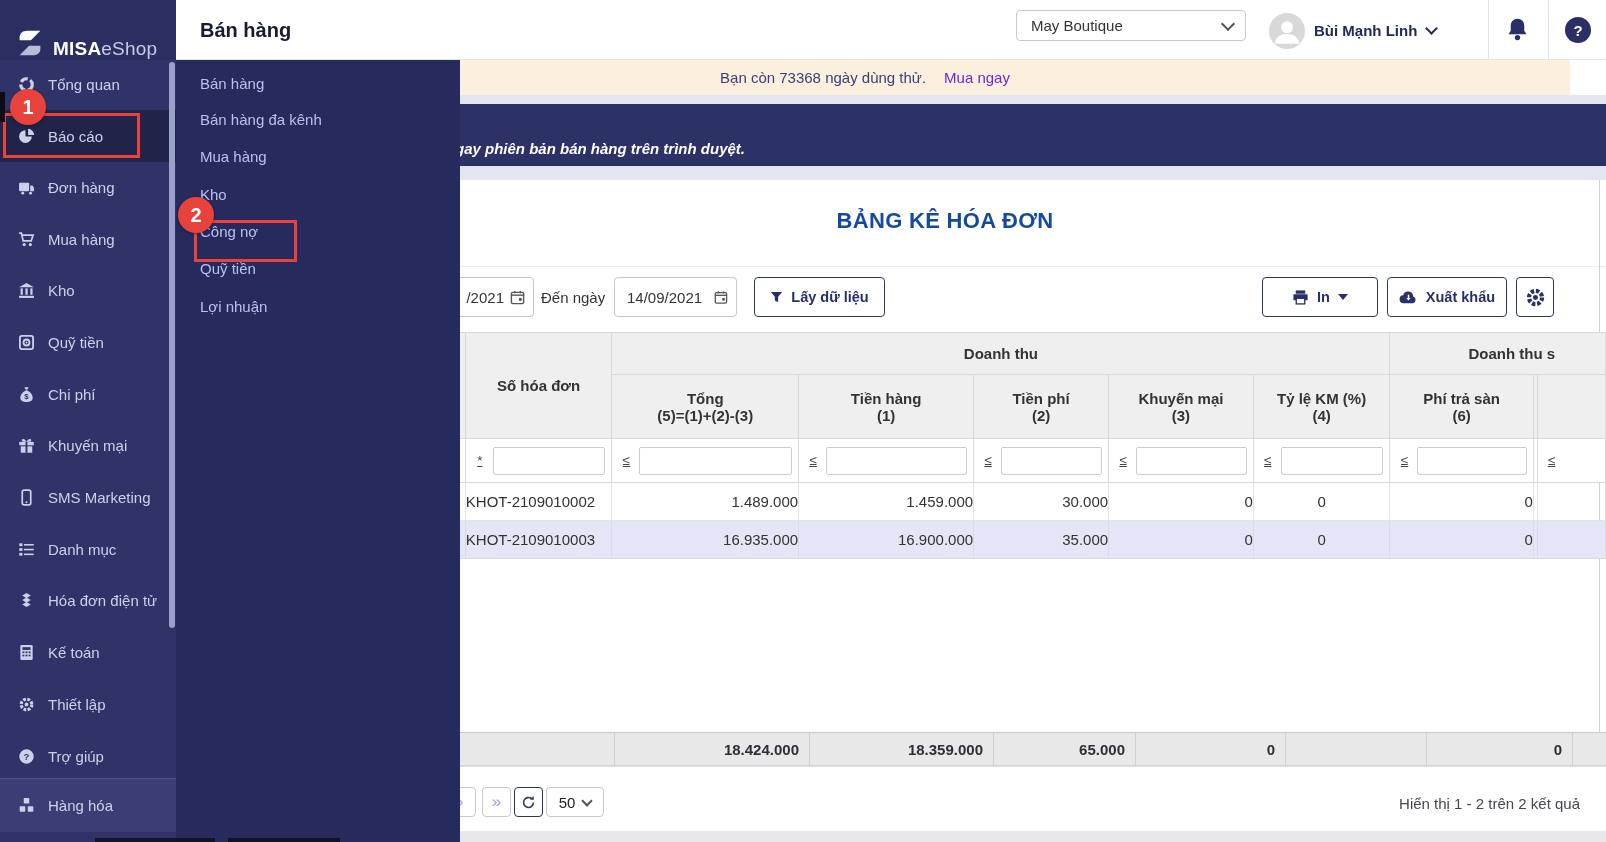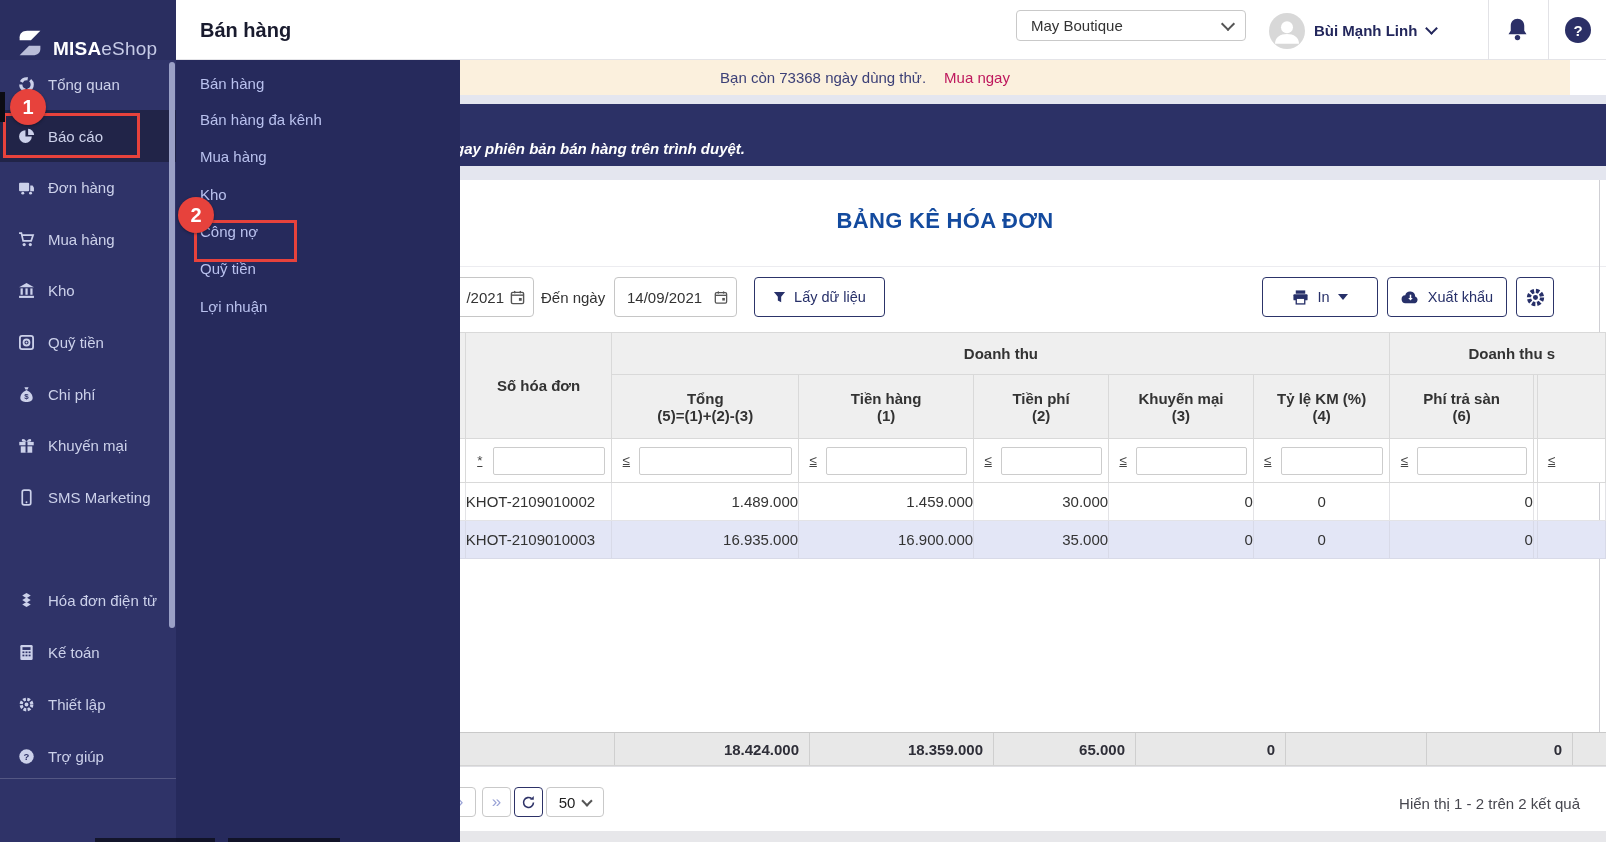--- a/index.html
+++ b/index.html
@@ -36,37 +36,37 @@
   .avatar{left:1093px;top:13px;width:36px;height:36px;border-radius:50%;background:#d8d8d8;overflow:hidden}
   .user-name{left:1138px;top:0;height:60px;display:flex;align-items:center;font-size:15px;font-weight:bold;color:#23275c;cursor:pointer}
   .user-chev{width:7px;height:7px;border-right:2px solid #23275c;border-bottom:2px solid #23275c;transform:rotate(45deg);margin:-3px 0 0 10px}
   .top-divider{top:0;width:1px;height:60px;background:#e2e2e6}
   .bell{left:1328px;top:16px;cursor:pointer}
   .help-circle{left:1389px;top:17px;width:26px;height:26px;border-radius:50%;background:#2b2f66;color:#fff;font-weight:bold;font-size:15px;display:flex;align-items:center;justify-content:center;cursor:pointer}
 
   
   .trial-banner{left:176px;top:60px;width:1394px;height:35px;background:#fbf0dd;z-index:1}
   .trial-text{left:689px;top:0;height:35px;transform:translateX(-50%);display:flex;align-items:center;white-space:nowrap;font-size:15px;color:#3c4077}
-  .trial-link{color:#be185d;margin-left:18px;cursor:pointer}
+  .trial-link{color:#6d28d9;margin-left:18px;cursor:pointer}
   .gap-strip{left:176px;width:1430px;background:#e4e6ef;z-index:1}
   .promo-bar{left:176px;top:104px;width:1430px;height:62px;background:#2c3166;z-index:1}
   .promo-text{left:279px;bottom:9px;color:#fff;font-style:italic;font-weight:bold;font-size:15px;white-space:nowrap}
 
   
   .content{left:176px;top:180px;width:1430px;height:651px;background:#fff;z-index:1}
   .report-title{left:769px;top:28px;transform:translateX(-50%);font-size:22px;font-weight:bold;color:#134a9e;letter-spacing:.3px;white-space:nowrap}
   .title-rule{left:0;top:86px;width:1430px;height:1px;background:#ececf0}
   .right-edge{left:1423px;top:0;width:1px;height:651px;background:#cfcfd4}
 
   .fld{height:40px;border:1px solid #c6c6c6;border-radius:4px;box-sizing:border-box;background:#fff;display:flex;align-items:center;font-size:15px;color:#333;cursor:pointer}
   .from-fld{left:244px;top:97px;width:114px;justify-content:flex-end;padding-right:8px;gap:6px}
   .to-fld{left:438px;top:97px;width:123px;padding:0 8px 0 12px;gap:6px}
   .to-fld .spacer{flex:1}
   .fld-label{left:365px;top:97px;height:40px;display:flex;align-items:center;font-size:15px;color:#333}
-  .btn{height:40px;border:1.6px solid #2c3469;border-radius:4px;box-sizing:border-box;background:#fff;color:#273069;font-weight:normal;font-size:14.5px;display:flex;align-items:center;justify-content:center;gap:8px;cursor:pointer}
+  .btn{height:40px;border:1.6px solid #2c3469;border-radius:4px;box-sizing:border-box;background:#fff;color:#273069;font-weight:bold;font-size:14.5px;display:flex;align-items:center;justify-content:center;gap:8px;cursor:pointer}
   .btn-getdata{left:578px;top:97px;width:131px}
   .btn-print{left:1086px;top:97px;width:116px}
   .btn-export{left:1211px;top:97px;width:120px}
   .btn-gear{left:1340px;top:97px;width:38px}
   .caret-down{width:0;height:0;border-left:5px solid transparent;border-right:5px solid transparent;border-top:6px solid #273069}
 
   
   table.grid{position:absolute;left:440px;top:332px;border-collapse:collapse;table-layout:fixed;font-size:15px;z-index:1}
   .grid th,.grid td{border:1px solid #d9d9d9;padding:0;overflow:hidden;white-space:nowrap;box-sizing:border-box}
   .grid thead th{background:#efefef;color:#333;font-weight:bold}
@@ -457,20 +457,31 @@
       </svg>
     <span>Khuyến mại</span>
   </div>
   <div class="abs side-item" style="top:471px">
     <svg class="ic" viewBox="0 0 16 16">
         <rect x="4" y="1" width="8" height="14" rx="1.8" fill="none" stroke="currentColor" stroke-width="1.6"></rect>
         <circle cx="8" cy="12.4" r=".9" fill="currentColor"></circle>
       </svg>
     <span>SMS Marketing</span>
   </div>
+  <div class="abs side-item" style="top:523px">
+    <svg class="ic" viewBox="0 0 16 16" fill="currentColor">
+        <rect x="1.2" y="2.2" width="3" height="2.6"></rect>
+        <rect x="5.6" y="2.8" width="9.2" height="1.5"></rect>
+        <rect x="1.2" y="6.7" width="3" height="2.6"></rect>
+        <rect x="5.6" y="7.3" width="9.2" height="1.5"></rect>
+        <rect x="1.2" y="11.2" width="3" height="2.6"></rect>
+        <rect x="5.6" y="11.8" width="9.2" height="1.5"></rect>
+      </svg>
+    <span>Danh mục</span>
+  </div>
   <div class="abs side-item" style="top:574px">
     <svg class="ic" viewBox="0 0 16 16" fill="currentColor">
         <path d="M8 1 12 3.4 8 5.8 4 3.4z"></path>
         <path d="M8 5.2 12 7.6 8 10 4 7.6z"></path>
         <path d="M8 9.4 12 11.8 8 14.2 4 11.8z"></path>
       </svg>
     <span>Hóa đơn điện tử</span>
   </div>
   <div class="abs side-item" style="top:626px">
     <svg class="ic" viewBox="0 0 16 16">
@@ -495,20 +506,28 @@
     <span>Thiết lập</span>
   </div>
   <div class="abs side-item" style="top:730px">
     <svg class="ic" viewBox="0 0 16 16">
         <circle cx="8" cy="8" r="6.8" fill="currentColor"></circle>
         <text x="8" y="11" font-size="9" font-weight="bold" fill="#2f3368" text-anchor="middle">?</text>
       </svg>
     <span>Trợ giúp</span>
   </div>
   <div class="abs side-divider"></div>
+  <div class="abs side-item hover" style="top:779px;height:53px">
+    <svg class="ic" viewBox="0 0 16 16" fill="currentColor">
+        <rect x="5.4" y="1" width="5.2" height="5.2" rx=".6"></rect>
+        <rect x="1.6" y="8.6" width="5.2" height="5.2" rx=".6"></rect>
+        <rect x="9.2" y="8.6" width="5.2" height="5.2" rx=".6"></rect>
+      </svg>
+    <span>Hàng hóa</span>
+  </div>
 </div>
 <div class="abs side-scrollbar"></div>
 
 <div class="abs submenu">
   <div class="abs submenu-item" style="top:15px">Bán hàng</div>
   <div class="abs submenu-item" style="top:51px">Bán hàng đa kênh</div>
   <div class="abs submenu-item" style="top:88px">Mua hàng</div>
   <div class="abs submenu-item" style="top:126px">Kho</div>
   <div class="abs submenu-item" style="top:163px">Công nợ</div>
   <div class="abs submenu-item" style="top:200px">Quỹ tiền</div>

